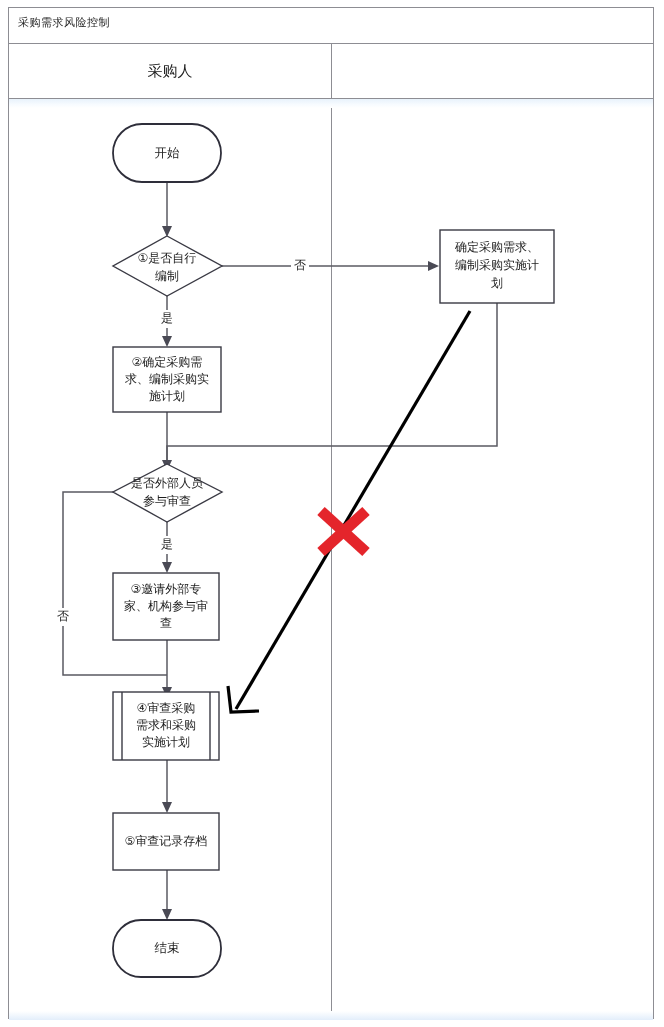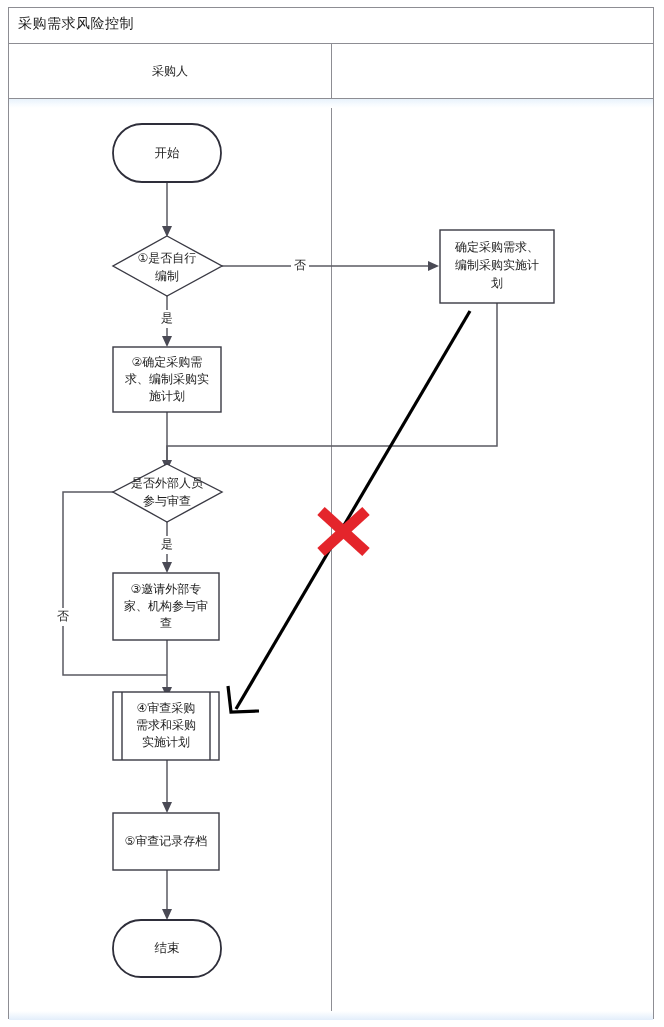--- a/index.html
+++ b/index.html
@@ -34,21 +34,21 @@
     left: 9px;
     top: 8px;
     width: 644px;
     height: 35px;
     box-sizing: border-box;
   }
   .title-text {
     position: absolute;
     left: 9px;
     top: 7px;
-    font-size: 14px;
+    font-size: 11px;
     color: #1b1b1b;
     letter-spacing: 0.5px;
     white-space: nowrap;
   }
   .hline {
     position: absolute;
     background: #8d8d93;
     height: 1px;
   }
   .vline {
@@ -76,21 +76,21 @@
     pointer-events: none;
   }
   
   .lane-head {
     position: absolute;
     top: 44px;
     height: 54px;
     display: flex;
     align-items: center;
     justify-content: center;
-    font-size: 12px;
+    font-size: 15px;
     color: #222222;
     white-space: nowrap;
   }
   #lane-head-left  { left: 9px;   width: 322px; }
   #lane-head-right { left: 332px; width: 321px; }
 
   
   #flow {
     position: absolute;
     left: 0;

